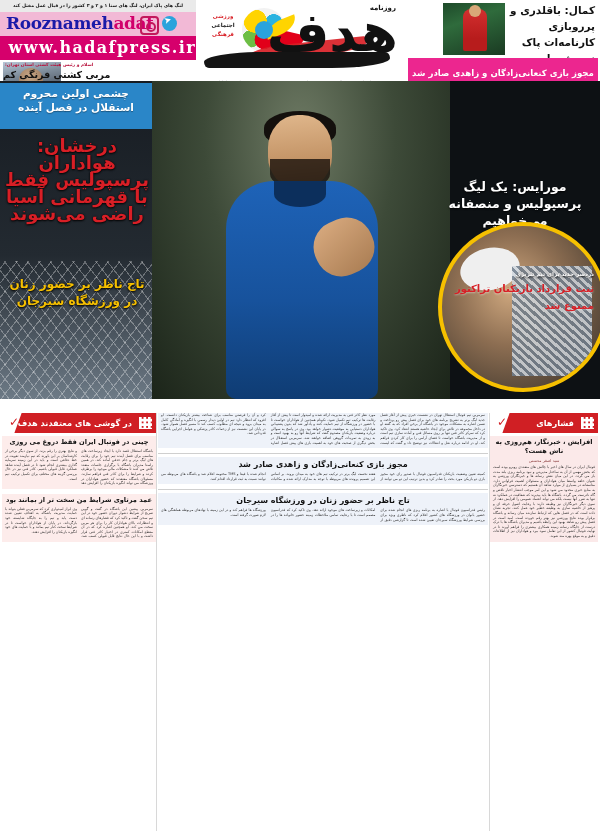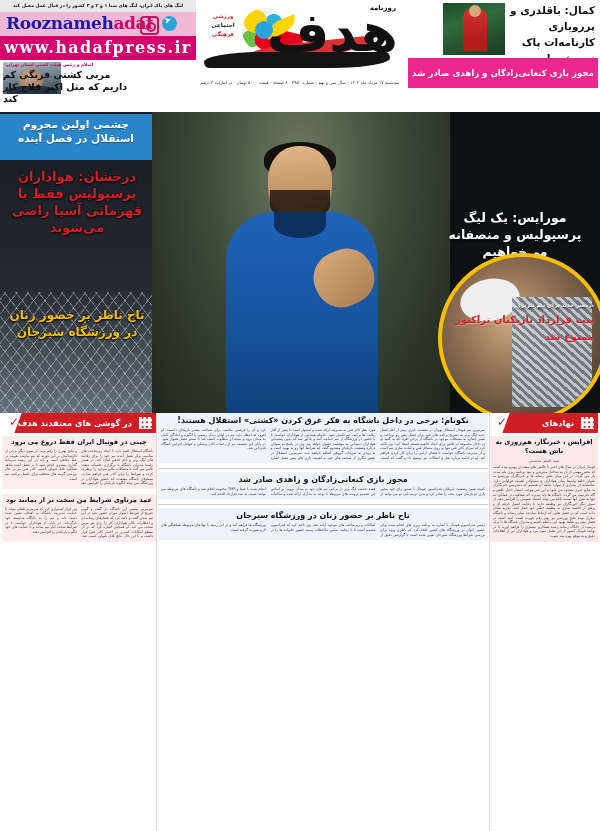--- a/index.html
+++ b/index.html
@@ -34,21 +34,21 @@
   .brandtxt .b2{color:#d1006b;}
   .ig{position:absolute;left:140px;top:4px;width:15px;height:15px;border:2px solid #c2185b;border-radius:4px;}
   .ig:after{content:"";position:absolute;left:3.5px;top:3.5px;width:6px;height:6px;border:2px solid #c2185b;border-radius:50%;}
   .tg{position:absolute;left:162px;top:4px;width:15px;height:15px;border-radius:50%;background:#29a3dc;}
   .tg:after{content:"\27A4";position:absolute;left:2px;top:-1px;color:#fff;font-size:9px;transform:rotate(-18deg);}
   .urlbar{
     position:absolute;left:0;top:36px;width:196px;height:24px;background:#d6006c;
   }
   .urltxt{
     position:absolute;left:0;top:0;width:196px;height:25px;line-height:24px;
-    text-align:center;color:#fff;font-size:16px;font-weight:bold;letter-spacing:1.4px;
+    text-align:right;color:#fff;font-size:16px;font-weight:bold;letter-spacing:1.4px;
     font-family:"DejaVu Serif","Liberation Serif",serif;direction:ltr;
   }
   .m-left-news{position:absolute;left:0;top:61px;width:196px;height:34px;background:#fff;}
   .mln-photo{position:absolute;left:3px;top:1px;width:58px;height:32px;
     background:linear-gradient(170deg,#b8c8d8 0%,#7d8b99 40%,#3c4450 100%);overflow:hidden;}
   .mln-photo:before{content:"";position:absolute;left:16px;top:6px;width:24px;height:24px;border-radius:50%;
     background:radial-gradient(circle at 45% 35%,#c8a888,#8d6b50);}
   .mln-photo:after{content:"";position:absolute;left:4px;top:24px;width:50px;height:12px;background:#23303f;border-radius:40% 40% 0 0;}
   .mln-kicker{position:absolute;right:63px;top:1px;width:128px;text-align:left;
     font-size:4.4px;color:#b8123c;font-weight:bold;}
@@ -104,21 +104,21 @@
     background:#d8a878;}
   .mr-head{position:absolute;right:5px;top:2px;width:92px;text-align:right;
     font-size:10.5px;line-height:16px;font-weight:bold;color:#111;}
   .mr-pinkbar{position:absolute;right:2px;top:58px;width:190px;height:30px;background:#ec268f;}
   .mr-pinkbar span{
     position:absolute;left:0;top:0;width:190px;height:30px;line-height:30px;
     text-align:center;color:#fff;font-size:8.6px;font-weight:bold;white-space:nowrap;
   }
 
   
-  .hero{position:absolute;left:0;top:112px;width:600px;height:318px;background:#0d1114;overflow:hidden;}
+  .hero{position:absolute;left:0;top:81px;width:600px;height:318px;background:#0d1114;overflow:hidden;}
   .hero-photo{
     position:absolute;left:150px;top:0;width:300px;height:318px;
     background:
       radial-gradient(ellipse at 50% 18%, #6e7a64 0%, #3d4a38 45%, #1b2419 100%);
   }
   .hero-person{
     position:absolute;left:72px;top:34px;width:160px;height:284px;
   }
   .hp-head{position:absolute;left:46px;top:0;width:64px;height:72px;border-radius:46% 46% 42% 42%;
     background:linear-gradient(175deg,#e0b78c 0%,#c29264 65%,#8f6a45 100%);}
@@ -143,21 +143,21 @@
   }
   .blue-strip{
     position:absolute;left:0;top:2px;width:152px;height:46px;background:#2a86c8;
   }
   .blue-strip span{
     display:block;padding:3px 5px 0;color:#fff;font-size:10.5px;line-height:14px;
     font-weight:bold;text-align:center;text-shadow:0 1px 1px rgba(0,0,0,.35);
   }
   .red-head{
     position:absolute;left:2px;top:56px;width:150px;color:#d81f26;
-    font-size:13px;line-height:17px;font-weight:bold;text-align:center;
+    font-size:18px;line-height:17px;font-weight:bold;text-align:center;
     text-shadow:0 1px 2px rgba(0,0,0,.85),0 0 2px rgba(0,0,0,.7);
   }
   .yellow-head{
     position:absolute;left:4px;top:195px;width:146px;color:#f6c000;
     font-size:12px;line-height:17px;font-weight:bold;text-align:center;
     text-shadow:0 1px 2px rgba(0,0,0,.9),0 0 3px rgba(0,0,0,.8);
   }
 
   
   .circle-wrap{position:absolute;left:430px;top:95px;width:170px;height:230px;}
@@ -321,34 +321,33 @@
   </div>
 
   <div class="content">
 
     <div class="vdiv" style="right:110px;"></div>
     <div class="vdiv" style="right:443px;"></div>
 
     <div class="col col-right">
       <div class="ribbon">
         <div class="grid"></div>
-        <div class="rtxt">نهادهای</div>
+        <div class="rtxt">فشارهای</div>
         <div class="slash"></div>
         <div class="tick">✓</div>
       </div>
       <div class="art rose">
         <div class="hd sm">افزایش ، خبرنگار، هم‌روزی به ناش هست؟</div>
         <div class="by">سید اصغر محسنی</div>
         <div class="bd">فوتبال ایران در سال های اخیر با چالش های متعددی روبرو بوده است که بخش مهمی از آن به ساختار مدیریتی و نبود برنامه ریزی بلند مدت باز می گردد. در این میان نقش رسانه ها و خبرنگاران ورزشی به عنوان حلقه واسط میان هواداران و مسئولان اهمیت فراوانی دارد. متاسفانه در بسیاری از موارد شاهد آن هستیم که دسترسی خبرنگاران به منابع خبری محدود می شود و این امر موجب انتشار اخبار ناقص و گاه نادرست می گردد. باشگاه ها باید بپذیرند که شفافیت در عملکرد نه تنها به ضرر آنها نیست بلکه می تواند اعتماد عمومی را افزایش دهد. از سوی دیگر خبرنگاران نیز وظیفه دارند با رعایت اصول حرفه ای و پرهیز از حاشیه سازی به وظیفه خطیر خود عمل کنند. تجربه نشان داده است که در فصل هایی که ارتباط سازنده میان رسانه و باشگاه برقرار بوده نتایج ورزشی نیز بهتر رقم خورده است. امید است در فصل پیش رو شاهد بهبود این رابطه باشیم و مدیران باشگاه ها با درک درست از جایگاه رسانه زمینه همکاری بیشتری را فراهم آورند تا در نهایت فوتبال کشور از این تعامل سود ببرد و هواداران نیز از اطلاعات دقیق و به موقع بهره مند شوند.</div>
       </div>
     </div>
 
     <div class="col col-mid">
       <div class="art blue">
-        <div class="hd">نکونام: برخی در داخل باشگاه به فکر غرق کردن «کشتی» استقلال هستند!</div>
         <div class="bd">سرمربی تیم فوتبال استقلال تهران در نشست خبری پیش از آغاز فصل جدید لیگ برتر به تشریح برنامه های خود برای فصل پیش رو پرداخت و ضمن اشاره به مشکلات موجود در باشگاه از برخی افراد که به گفته او در داخل مجموعه در تلاش برای ایجاد حاشیه هستند انتقاد کرد. وی تاکید کرد که تمرکز کادر فنی تنها بر روی مسائل فنی و آماده سازی تیم است و از مدیریت باشگاه خواست تا فضای آرامی را برای کار کردن فراهم کند. او در ادامه درباره نقل و انتقالات نیز توضیح داد و گفت که لیست مورد نظر کادر فنی به مدیریت ارائه شده و امیدوار است تا پیش از آغاز رقابت ها ترکیب تیم تکمیل شود. نکونام همچنین از هواداران خواست تا با حضور در ورزشگاه از تیم حمایت کنند و یادآور شد که بدون پشتیبانی هواداران دستیابی به موفقیت دشوار خواهد بود. وی در پاسخ به سوالی درباره وضعیت بازیکنان مصدوم گفت که شرایط آنها رو به بهبود است و به زودی به تمرینات گروهی اضافه خواهند شد. سرمربی استقلال در بخش دیگری از صحبت های خود به اهمیت بازی های پیش فصل اشاره کرد و آن را فرصتی مناسب برای شناخت بیشتر بازیکنان دانست. او افزود که انتظار دارد تیم در اولین دیدار رسمی با انگیزه و آمادگی کامل به میدان برود و نتیجه ای مطلوب کسب کند تا مسیر فصل هموار شود. در پایان این نشست نیز از زحمات کادر پزشکی و عوامل اجرایی باشگاه قدردانی شد.</div>
       </div>
       <div class="rule"></div>
       <div class="art blue">
         <div class="hd">مجوز بازی کنعانی‌زادگان و زاهدی صادر شد</div>
         <div class="bd">کمیته تعیین وضعیت بازیکنان فدراسیون فوتبال با صدور رای خود مجوز بازی دو بازیکن مورد بحث را صادر کرد و بدین ترتیب این دو می توانند از هفته نخست لیگ برتر در ترکیب تیم های خود به میدان بروند. بر اساس این تصمیم پرونده های مربوطه با توجه به مدارک ارائه شده و مکاتبات انجام شده با فیفا و TMS مختومه اعلام شد و باشگاه های مربوطه می توانند نسبت به ثبت قرارداد اقدام کنند.</div>
       </div>
       <div class="rule"></div>
       <div class="art blue">
         <div class="hd">تاج ناظر بر حضور زنان در ورزشگاه سیرجان</div>
@@ -357,21 +356,21 @@
     </div>
 
     <div class="col col-left">
       <div class="ribbon">
         <div class="grid"></div>
         <div class="rtxt">در گوشی های معتقدند هدف</div>
         <div class="slash"></div>
         <div class="tick">✓</div>
       </div>
       <div class="art peach">
-        <div class="hd sm">چینی در فوتبال ایران فقط دروغ می برود</div>
+        <div class="hd sm">چینی در فوتبال ایران فقط دروغ می روزی</div>
         <div class="bd">باشگاه استقلال قصد دارد با ایجاد زیرساخت های مناسب برای فصل آینده تیم خود را برای رقابت های لیگ برتر و جام حذفی آماده کند. در همین راستا مدیران باشگاه با برگزاری جلسات متعدد تلاش می کنند تا مشکلات مالی موجود را برطرف کرده و شرایط را برای کادر فنی فراهم سازند. مسئولان باشگاه معتقدند که حضور هواداران در ورزشگاه می تواند انگیزه بازیکنان را افزایش دهد و نتایج بهتری را رقم بزند. از سوی دیگر برخی از کارشناسان بر این باورند که تیم نیازمند تقویت در خط دفاعی است و باید در این زمینه سرمایه گذاری بیشتری انجام شود تا در فصل آینده شاهد عملکرد قابل قبولی باشیم. کادر فنی نیز در حال بررسی گزینه های مختلف برای تکمیل ترکیب تیم است.</div>
       </div>
       <div class="art peach">
         <div class="hd sm">عمد مرتاوی شرایط من سخت تر از بمانند بود</div>
         <div class="bd">سرمربی پیشین این باشگاه در گفت و گویی صریح از شرایط دشوار دوران حضور خود در این تیم سخن گفت و تاکید کرد که فشارهای رسانه ای و انتظارات بالای هواداران کار را برای هر مربی سخت می کند. او همچنین اشاره کرد که در آن مقطع امکانات کمتری در اختیار کادر فنی قرار داشت و با این حال نتایج قابل قبولی کسب شد. وی ابراز امیدواری کرد که سرمربی فعلی بتواند با حمایت مدیریت باشگاه به اهداف تعیین شده دست یابد و تیم را به جایگاه شایسته خود بازگرداند. در پایان از هواداران خواست تا در شرایط سخت کنار تیم بمانند و با حمایت های خود انگیزه بازیکنان را افزایش دهند.</div>
       </div>
     </div>
 
   </div>
 </div>

